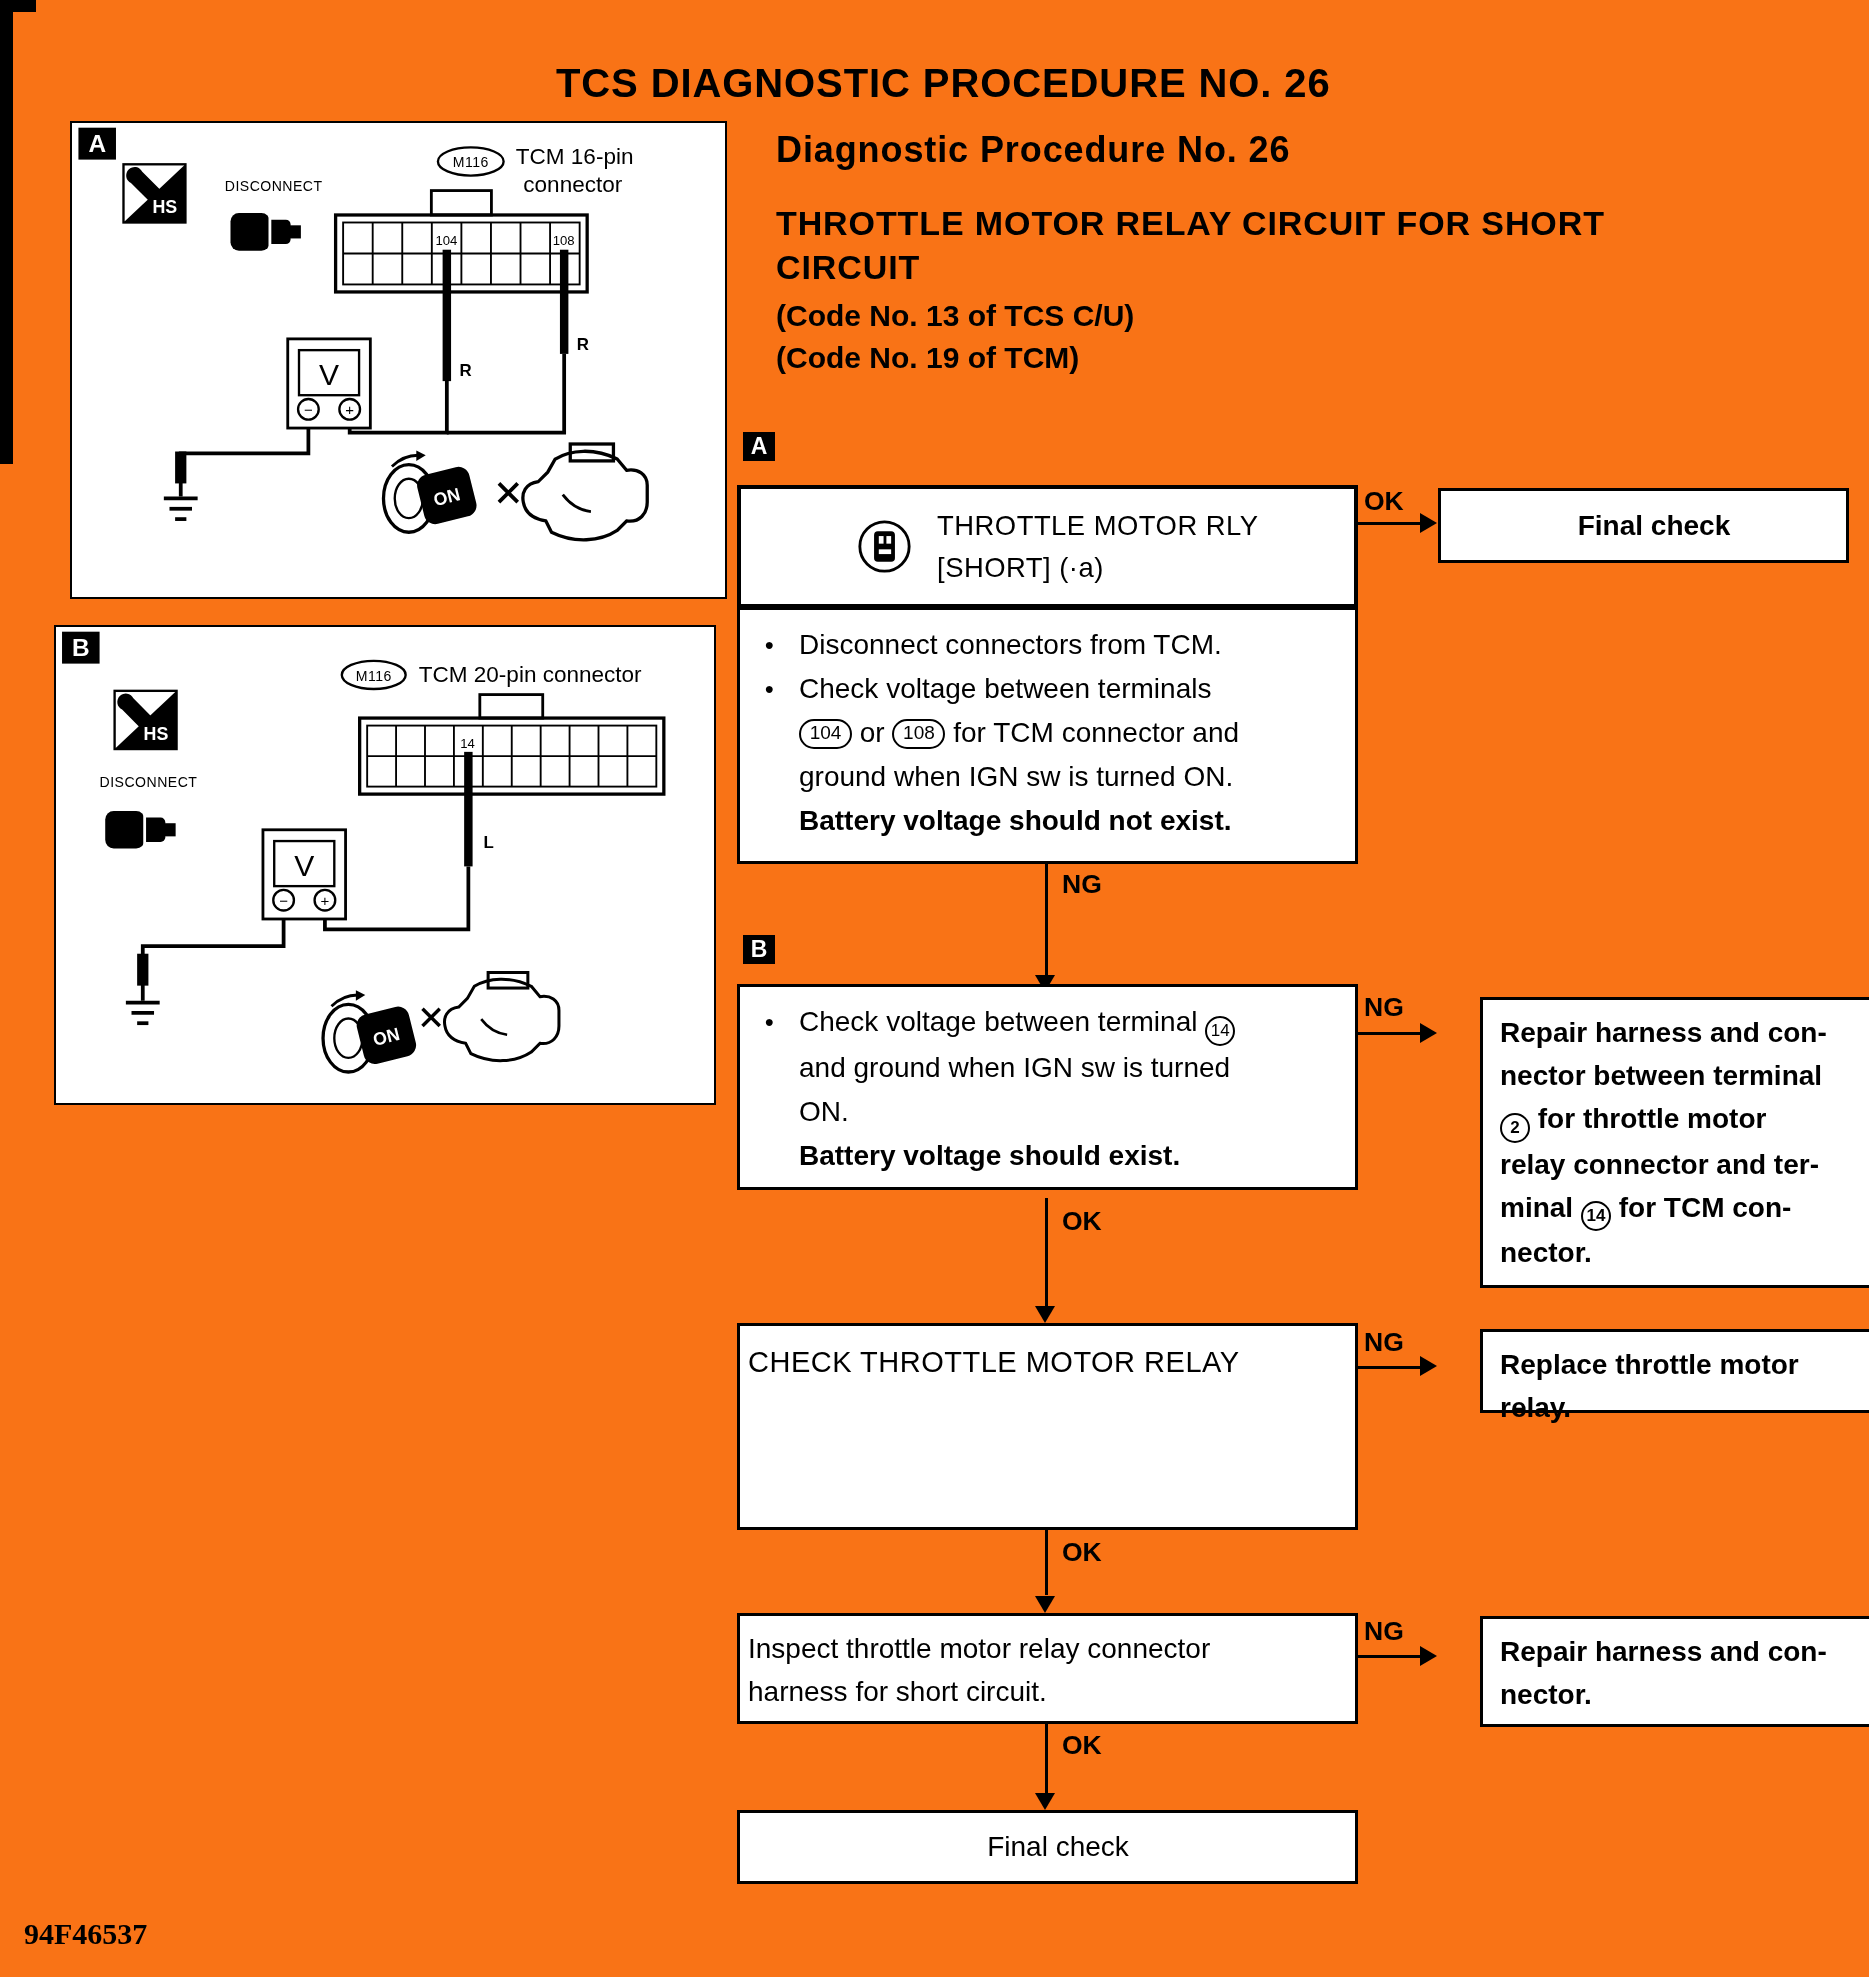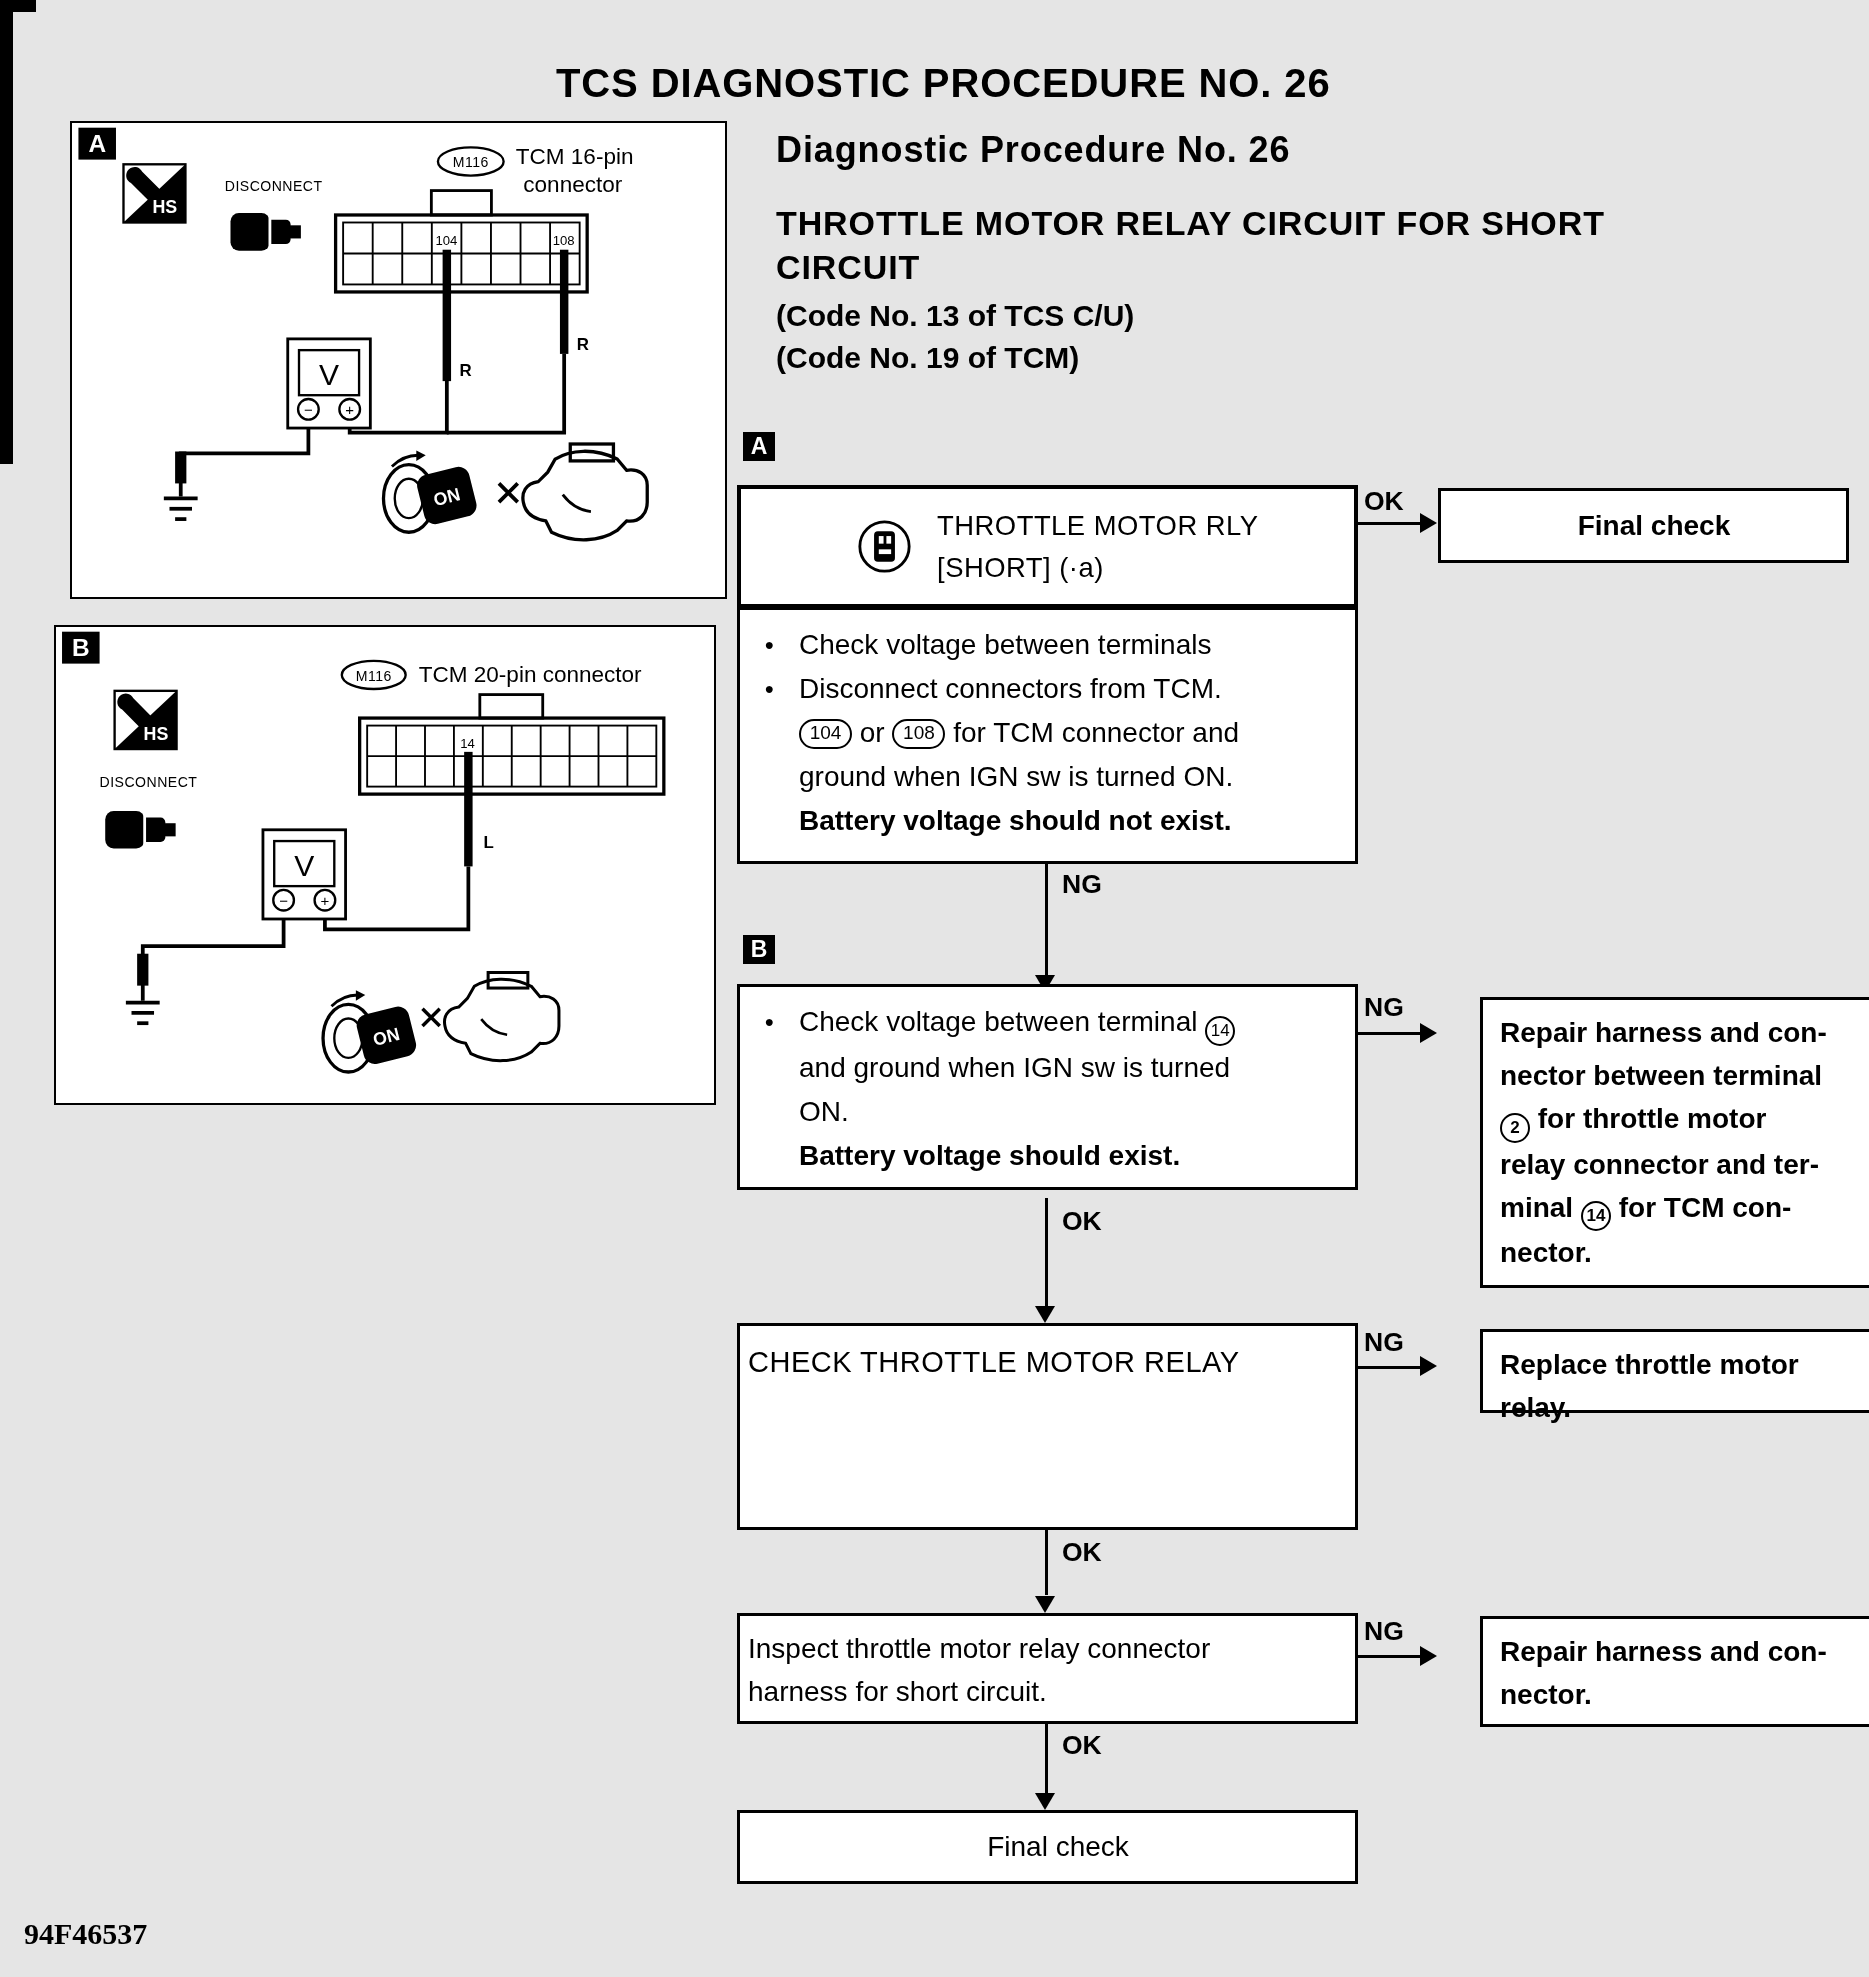--- a/index.html
+++ b/index.html
@@ -1,21 +1,21 @@
 <!DOCTYPE html>
 <html style="font-size:15px"><head>
 <meta charset="utf-8">
 <style>
   * { box-sizing: border-box; margin: 0; padding: 0; }
   html, body { background: #fff; }
   .canvas {
     position: relative;
     width: 1870px;
     height: 1978px;
-    background: #e5e5e5;
+    background: #f97316;
     color: #000;
     font-family: "Liberation Sans", sans-serif;
     overflow: hidden;
   }
 
   
   .page-title { position:absolute; left:556px; top:61px; font-size:40px; font-weight:bold; letter-spacing:0.9px; }
   .h-sub   { position:absolute; left:776px; top:129px; font-size:36px; font-weight:bold; letter-spacing:0.9px; }
   .h-big   { position:absolute; font-size:34px; font-weight:bold; letter-spacing:0.9px; }
   .h-code  { position:absolute; font-size:30px; font-weight:bold; }
@@ -271,22 +271,22 @@
       <rect x="23" y="32" width="13" height="5" fill="#fff"></rect>
     </svg>
     <div class="step1-title">
       <div>THROTTLE MOTOR RLY</div>
       <div>[SHORT] (·a)</div>
     </div>
   </div>
 
   <div class="box" style="left:737px; top:607px; width:621px; height:257px">
     <div class="b-wrap">
+      <div class="b-line bullet"><span>Disconnect connectors from TCM.</span></div>
       <div class="b-line bullet"><span>Check voltage between terminals</span></div>
-      <div class="b-line bullet"><span>Disconnect connectors from TCM.</span></div>
       <div class="b-line">
         <span class="pin-oval">104</span>
         <span>or</span>
         <span class="pin-oval">108</span>
         <span>for TCM connector and</span>
       </div>
       <div class="b-line"><span>ground when IGN sw is turned ON.</span></div>
       <div class="b-line bold"><span>Battery voltage should not exist.</span></div>
     </div>
   </div>

